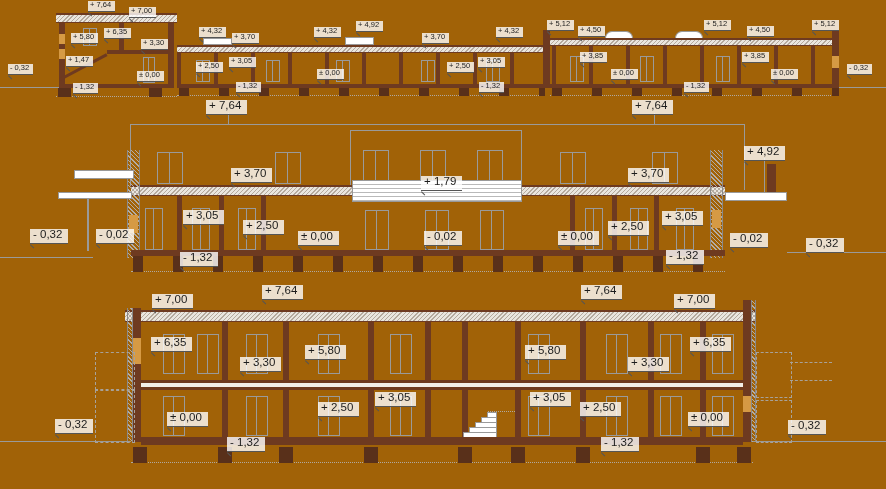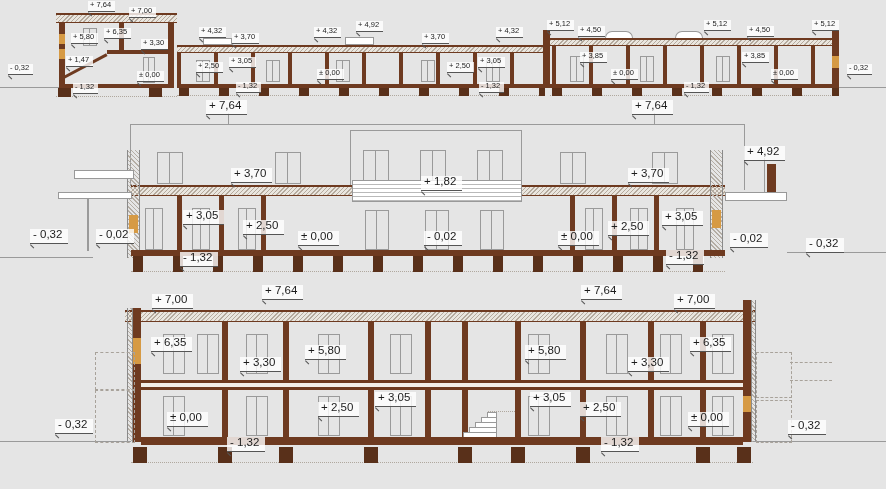--- a/index.html
+++ b/index.html
@@ -1,16 +1,16 @@
 <!DOCTYPE html>
 <html><head>
 <meta charset="utf-8">
 <style>
   html,body{margin:0;padding:0;background:#fff;}
-  .stage{position:relative;width:886px;height:489px;background:#e5e5e5;overflow:hidden;
+  .stage{position:relative;width:886px;height:489px;background:#a16207;overflow:hidden;
          font-family:"Liberation Sans",sans-serif;}
   .stage div,.stage span{position:absolute;box-sizing:border-box;}
   .sec{left:0;top:0;width:886px;height:489px;}
   .wall{background:#6e3a20;}
   .dark{background:#59301a;}
   .accent{background:#d69a44;}
   .slab{background:#6e3a20;}
   .slab2{background:linear-gradient(180deg,#6e3a20 0 3px,#f3efe9 3px 7px,#6e3a20 7px 10px);}
   .roof{background-color:#eae6df;
         background-image:repeating-linear-gradient(135deg,#b5aa9d 0 1px,rgba(0,0,0,0) 1px 3px);
@@ -176,21 +176,21 @@
     <div class="pbox" style="left:58px;top:192px;width:74px;height:7px"></div>
     <div class="gline" style="left:87px;top:199px;width:2px;height:52px"></div>
     <div class="gline" style="left:0;top:257px;width:93px;height:1px"></div>
     <div class="pbox" style="left:725px;top:192px;width:62px;height:9px"></div>
     <div class="wall" style="left:767px;top:164px;width:9px;height:28px"></div>
     <div class="gline" style="left:787px;top:252px;width:99px;height:1px"></div>
   <span class="lvl" style="left: 206px; top: 100px;">+ 7,64</span>
       <span class="lvl" style="left: 632px; top: 100px;">+ 7,64</span>
       <span class="lvl" style="left: 744px; top: 146px;">+ 4,92</span>
       <span class="lvl" style="left: 231px; top: 168px;">+ 3,70</span>
-      <span class="lvl" style="left: 421px; top: 176px;">+ 1,82</span>
+      <span class="lvl" style="left: 421px; top: 176px;">+ 1,79</span>
       <span class="lvl" style="left: 628px; top: 168px;">+ 3,70</span>
       <span class="lvl" style="left: 183px; top: 210px;">+ 3,05</span>
       <span class="lvl" style="left: 243px; top: 220px;">+ 2,50</span>
       <span class="lvl" style="left: 298px; top: 231px;">± 0,00</span>
       <span class="lvl" style="left: 424px; top: 231px;">- 0,02</span>
       <span class="lvl" style="left: 558px; top: 231px;">± 0,00</span>
       <span class="lvl" style="left: 608px; top: 221px;">+ 2,50</span>
       <span class="lvl" style="left: 662px; top: 211px;">+ 3,05</span>
       <span class="lvl" style="left: 96px; top: 229px;">- 0,02</span>
       <span class="lvl" style="left: 30px; top: 229px;">- 0,32</span>

